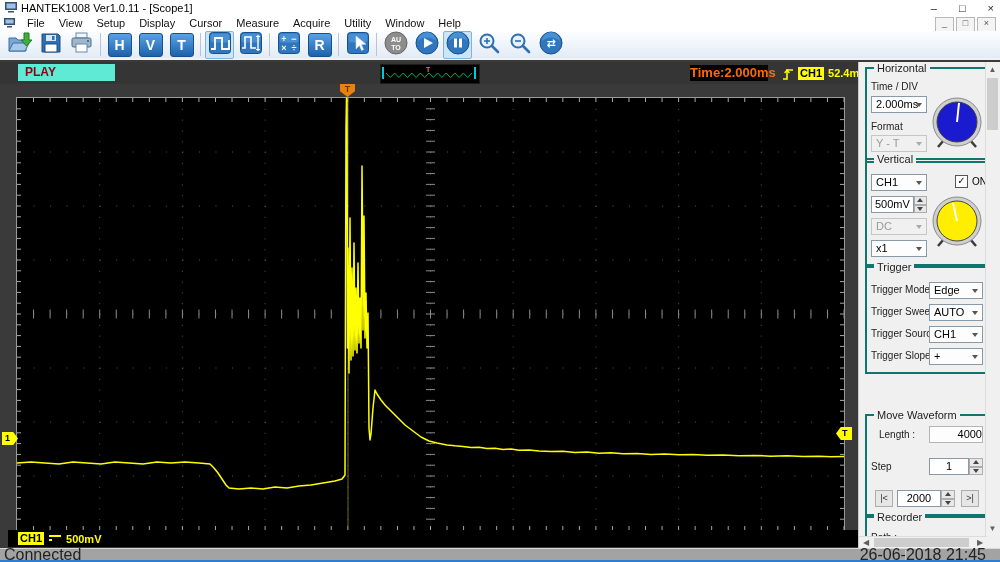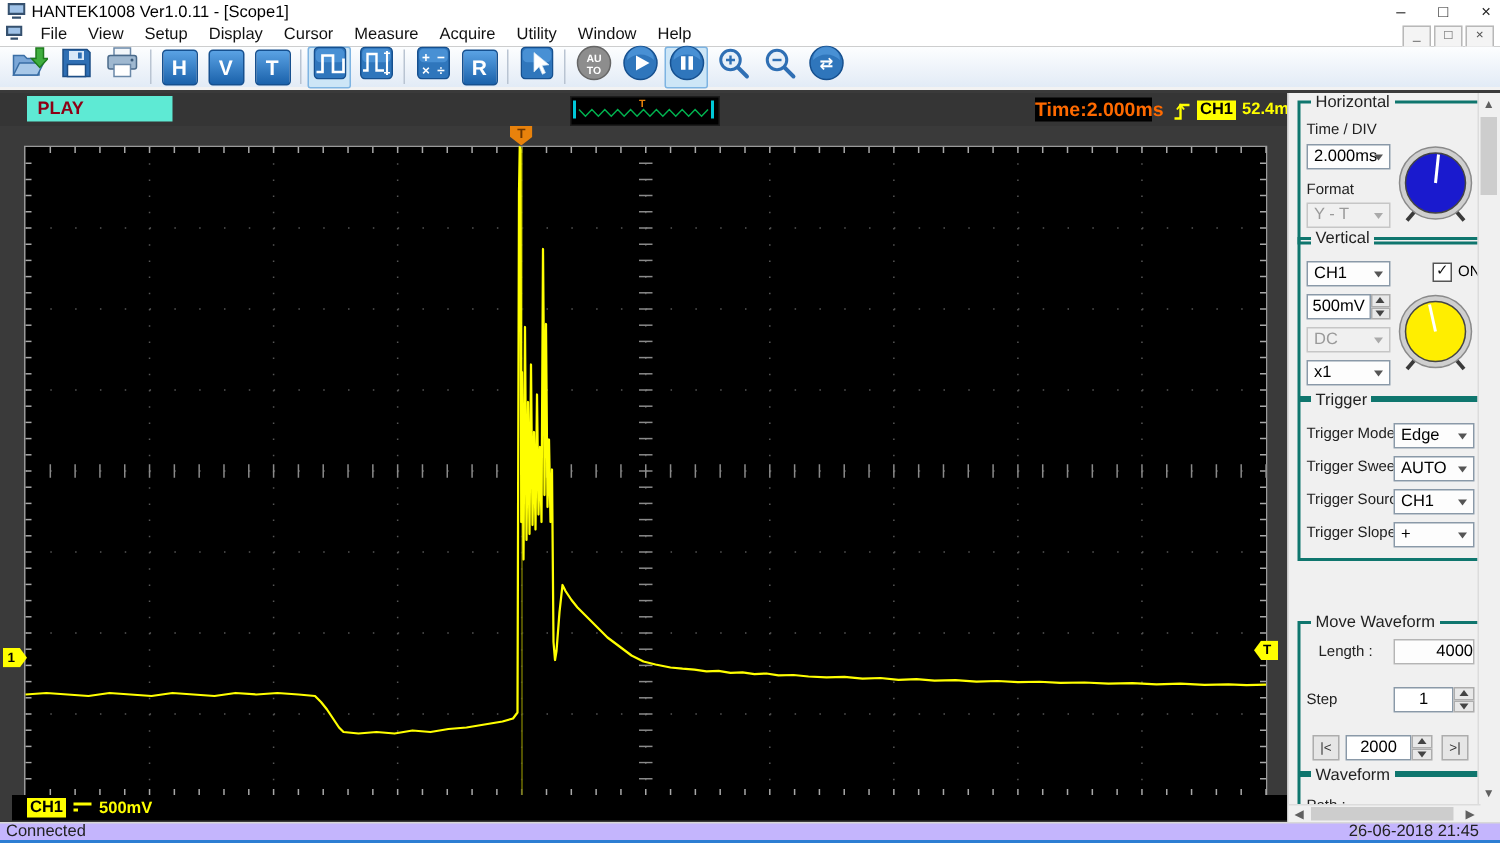--- a/index.html
+++ b/index.html
@@ -95,22 +95,22 @@
   
   .vscroll{position:absolute;right:0;top:0;width:14px;height:474px;background:#f0f0f0;border-left:1px solid #dcdcdc;}
   .vscroll .arr{position:absolute;left:0;width:13px;height:15px;background:#f0f0f0;color:#606060;
                 font-size:8px;text-align:center;line-height:15px;}
   .vscroll .thumb{position:absolute;left:1px;top:16px;width:11px;height:52px;background:#cdcdcd;}
   .hscroll{position:absolute;left:0;top:474px;width:128px;height:12px;background:#f0f0f0;border-top:1px solid #dcdcdc;}
   .hscroll .arr{position:absolute;top:0;width:14px;height:11px;color:#606060;font-size:8px;
                 text-align:center;line-height:11px;}
   .hscroll .thumb{position:absolute;left:15px;top:1px;width:95px;height:9px;background:#cdcdcd;}
   
-  .statusbar{position:absolute;top:548px;left:0;right:0;height:12px;background:#c4b5fd;
-             border-top:1px solid #d8d8d8;font-size:11px;color:#222;}
+  .statusbar{position:absolute;top:548px;left:0;right:0;height:12px;background:#a3a3a3;
+             border-top:1px solid #d8d8d8;font-size:16px;color:#222;}
   .statusbar .left{position:absolute;left:4px;top:-1px;line-height:13px;}
   .statusbar .dt{position:absolute;right:14px;top:-1px;line-height:13px;}
   .statusbar .sep{position:absolute;left:905px;top:1px;width:1px;height:10px;background:#c9c9c9;}
   .win-border-bottom{position:absolute;top:560px;left:0;right:0;height:2px;background:#2d7ed3;}
 </style>
 </head>
 <body>
 
 <div class="app">
 
@@ -709,21 +709,21 @@
               </span>
               <span>
                 <i class="tri-dn"></i>
               </span>
             </span>
         </div>
         <div class="navbtn" style="left:94px;top:74px">&gt;|</div>
       </div>
 
       <div class="group" style="left:6px;top:454px;width:120px;height:54px">
-        <span class="gtitle">Waveform</span>
+        <span class="gtitle">Recorder</span>
         <span class="glabel" style="left:4px;top:14px">Path :</span>
       </div>
     </div>
 
     <div class="vscroll">
       <span class="arr" style="top:0">▲</span>
       <span class="thumb"></span>
       <span class="arr" style="bottom:0">▼</span>
     </div>
     <div class="hscroll">

